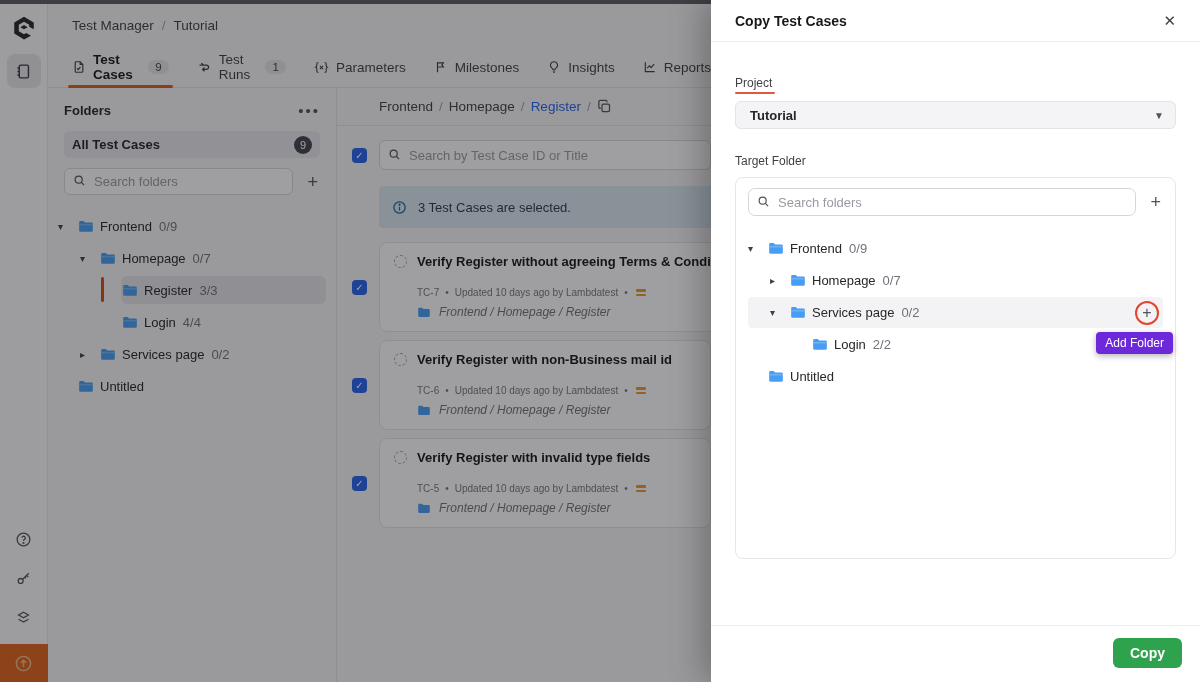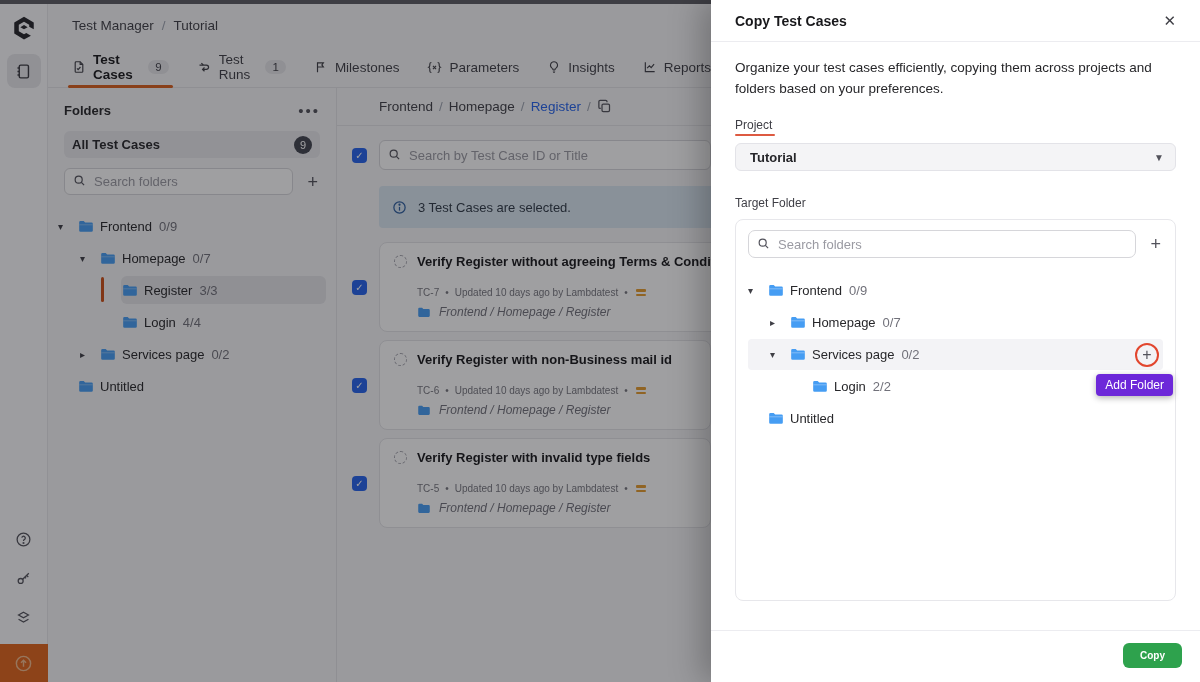--- a/index.html
+++ b/index.html
@@ -92,21 +92,21 @@
   .treebox { margin-top:9px; border:1px solid #e7e7eb; border-radius:8px; height:382px; padding:10px 12px; position:relative; }
   .treebox .searchrow { margin:0 0 17px; }
   .treebox .search-input { background:#fff; border-radius:7px; height:28px; }
   .mtree .trow { margin:0 0 1px; border-radius:4px; }
   .mtree .trow.hovered { background:#f3f3f6; }
   .addwrap { margin-left:auto; margin-right:4px; position:relative; width:24px; height:24px; display:flex; align-items:center; justify-content:center; }
   .addwrap .plusbtn { font-size:16px; }
   .ring { position:absolute; inset:0; border:2px solid #e2462e; border-radius:50%; }
   .tooltip { position:absolute; top:31px; right:-14px; background:#6d28d9; color:#fff; font-size:12px; padding:4px 9px; border-radius:4px; white-space:nowrap; z-index:9; box-shadow:0 2px 6px rgba(0,0,0,.3); }
   .modal-foot { position:absolute; left:0; right:0; bottom:0; border-top:1px solid #ececf0; background:#fff; padding:12px 18px 14px; display:flex; justify-content:flex-end; }
-  .copybtn { background:#2ea24d; color:#fff; border:none; border-radius:6px; padding:7px 17px; font-family:"Liberation Sans",sans-serif; font-size:10px; font-weight:bold; cursor:pointer; }
+  .copybtn { background:#2ea24d; color:#fff; border:none; border-radius:6px; padding:7px 17px; font-family:"Liberation Sans",sans-serif; font-size:14px; font-weight:bold; cursor:pointer; }
 
   .icon { display:inline-flex; align-items:center; justify-content:center; flex:none; }
   .icon svg { display:block; }
 </style>
 </head>
 <body>
 
 <div class="screen">
 
   <div class="base">
@@ -183,36 +183,36 @@
                 <path d="M4 8h11a3.5 3.5 0 0 1 0 7H9"></path>
                 <path d="m12 12-3 3 3 3"></path>
                 <path d="m7 5 3 3"></path>
               </svg>
             </span>
             <span class="tab-label">Test Runs</span>
             <span class="pill">1</span>
           </div>
           <div class="tab">
             <span class="icon ">
-              <svg width="14" height="14" viewBox="0 0 24 24" fill="none" stroke="#3f3f46" stroke-width="2">
-                <path d="M6 21V4"></path>
-                <path d="M6 5h10l-2.5 3.5L16 12H6"></path>
-              </svg>
-            </span>
-            <span class="tab-label">Milestones</span>
-          </div>
-          <div class="tab">
-            <span class="icon ">
               <svg width="15" height="15" viewBox="0 0 24 24" fill="none" stroke="#3f3f46" stroke-width="1.8">
                 <path d="M7 4c-2 0-2.5 1-2.5 2.5v2C4.5 10 4 11 2.8 11.5 4 12 4.5 13 4.5 14.5v3C4.5 19 5 20 7 20"></path>
                 <path d="M17 4c2 0 2.5 1 2.5 2.5v2c0 1.5.5 2.5 1.7 3-1.2.5-1.7 1.5-1.7 3v3c0 1.5-.5 2.5-2.5 2.5"></path>
                 <path d="m9.5 9.5 5 5M14.5 9.5l-5 5"></path>
               </svg>
             </span>
             <span class="tab-label">Parameters</span>
+          </div>
+          <div class="tab">
+            <span class="icon ">
+              <svg width="14" height="14" viewBox="0 0 24 24" fill="none" stroke="#3f3f46" stroke-width="2">
+                <path d="M6 21V4"></path>
+                <path d="M6 5h10l-2.5 3.5L16 12H6"></path>
+              </svg>
+            </span>
+            <span class="tab-label">Milestones</span>
           </div>
           <div class="tab">
             <span class="icon ">
               <svg width="14" height="14" viewBox="0 0 24 24" fill="none" stroke="#3f3f46" stroke-width="1.8">
                 <path d="M12 3a6 6 0 0 0-3.5 10.9c.8.6 1.1 1.4 1.2 2.1h4.6c.1-.7.4-1.5 1.2-2.1A6 6 0 0 0 12 3z"></path>
                 <path d="M10 19h4M10.8 21.5h2.4"></path>
               </svg>
             </span>
             <span class="tab-label">Insights</span>
           </div>
@@ -446,21 +446,20 @@
 
     <div class="backdrop"></div>
   </div>
 
   <div class="modal">
     <div class="modal-head">
       <span class="mtitle">Copy Test Cases</span>
       <span class="closex">✕</span>
     </div>
     <div class="modal-body">
-      <p class="mdesc">Organize your test cases efficiently, copying them across projects and folders based on your preferences.</p>
       <div class="flabel">Project</div>
       <div class="flabel-underline"></div>
       <div class="select">
         <span class="val">Tutorial</span>
         <span class="dcaret">▼</span>
       </div>
       <div class="target-label">Target Folder</div>
       <div class="treebox">
         <div class="searchrow">
           <span class="searchwrap">

